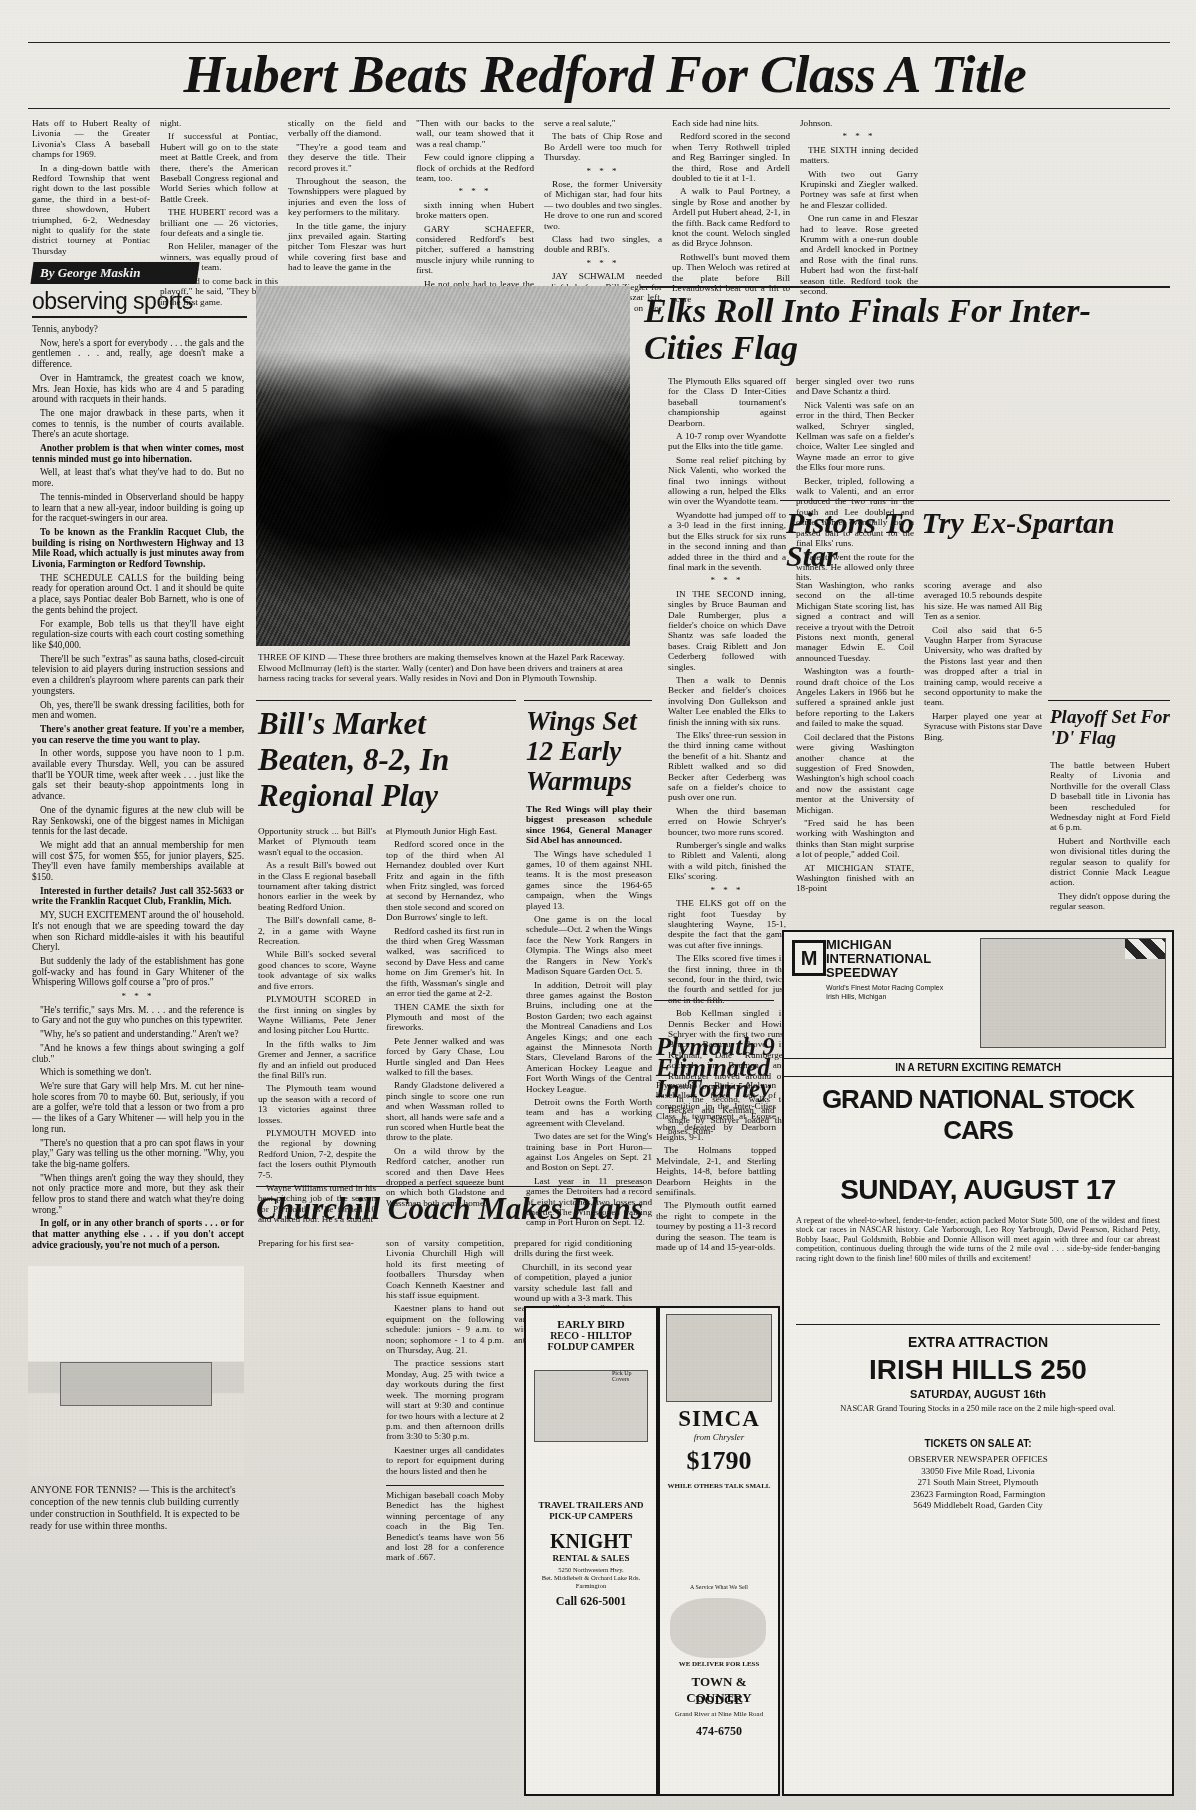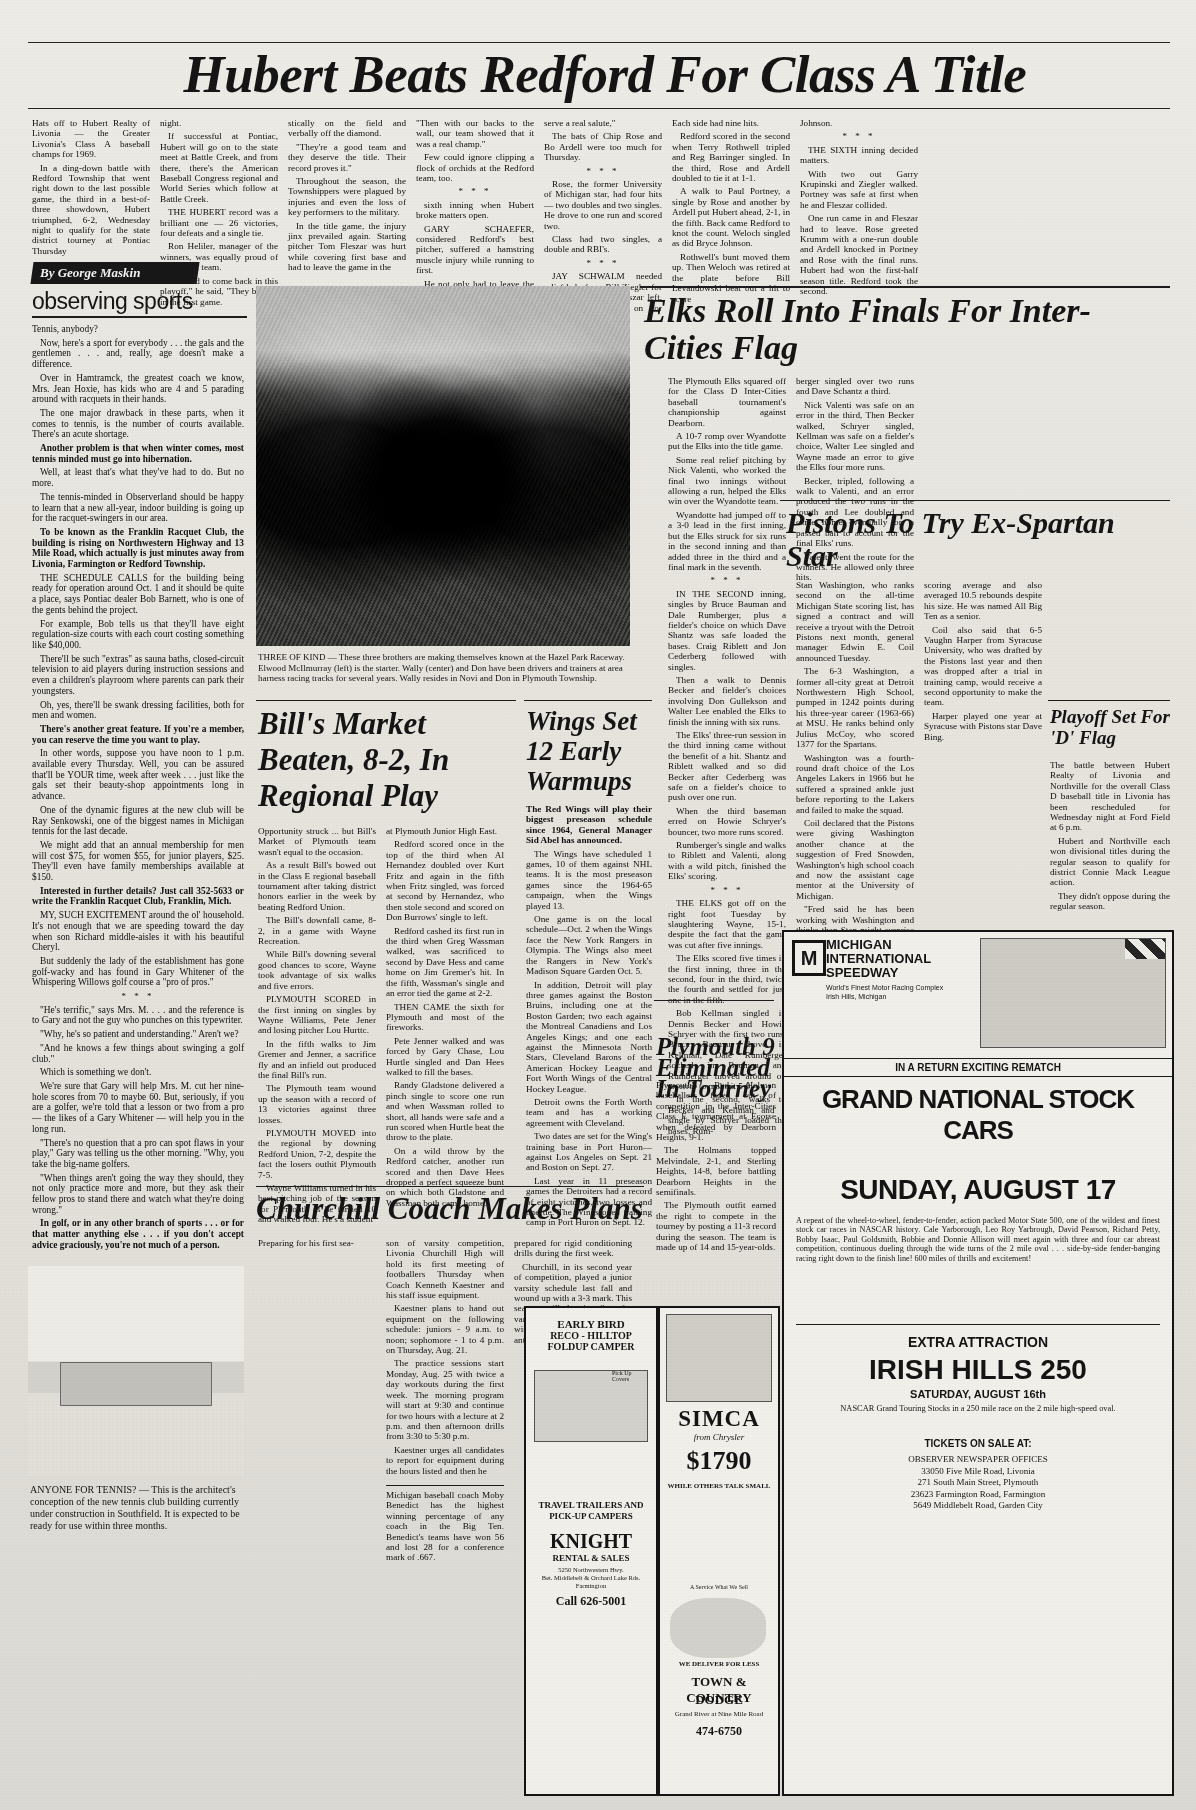--- a/index.html
+++ b/index.html
@@ -180,21 +180,20 @@
     <p class="noind">berger singled over two runs and Dave Schantz a third.</p>
     <p>Nick Valenti was safe on an error in the third, Then Becker walked, Schryer singled, Kellman was safe on a fielder's choice, Walter Lee singled and Wayne made an error to give the Elks four more runs.</p>
     <p>Becker, tripled, following a walk to Valenti, and an error produced the two runs in the fourth and Lee doubled and came home eventually on a passed ball to account for the final Elks' runs.</p>
     <p>Valenti went the route for the winners. He allowed only three hits.</p>
   </div>
 
   <div class="hline" style="left:780px;top:500px;width:390px;background:#222"></div>
   <div style="position:absolute;left:786px;top:506px;width:384px;font-style:italic;font-weight:700;font-size:30px;line-height:33px;">Pistons To Try Ex-Spartan Star</div>
   <div class="col" style="left:796px;top:580px;width:118px">
     <p class="noind">Stan Washington, who ranks second on the all-time Michigan State scoring list, has signed a contract and will receive a tryout with the Detroit Pistons next month, general manager Edwin E. Coil announced Tuesday.</p>
-    <p>The 6-3 Washington, a former all-city great at Detroit Northwestern High School, pumped in 1242 points during his three-year career (1963-66) at MSU. He ranks behind only Julius McCoy, who scored 1377 for the Spartans.</p>
     <p>Washington was a fourth-round draft choice of the Los Angeles Lakers in 1966 but he suffered a sprained ankle just before reporting to the Lakers and failed to make the squad.</p>
     <p>Coil declared that the Pistons were giving Washington another chance at the suggestion of Fred Snowden, Washington's high school coach and now the assistant cage mentor at the University of Michigan.</p>
     <p>"Fred said he has been working with Washington and thinks than Stan might surprise a lot of people," added Coil.</p>
     <p>AT MICHIGAN STATE, Washington finished with an 18-point</p>
   </div>
   <div class="col" style="left:924px;top:580px;width:118px">
     <p class="noind">scoring average and also averaged 10.5 rebounds despite his size. He was named All Big Ten as a senior.</p>
     <p>Coil also said that 6-5 Vaughn Harper from Syracuse University, who was drafted by the Pistons last year and then was dropped after a trial in training camp, would receive a second opportunity to make the team.</p>
     <p>Harper played one year at Syracuse with Pistons star Dave Bing.</p>
   </div>
@@ -206,21 +205,21 @@
     <p>Hubert and Northville each won divisional titles during the regular season to qualify for district Connie Mack League action.</p>
     <p>They didn't oppose during the regular season.</p>
   </div>
 
   <div class="hline" style="left:256px;top:700px;width:260px;background:#222"></div>
   <div style="position:absolute;left:258px;top:706px;width:258px;font-style:italic;font-weight:700;font-size:31px;line-height:36px;">Bill's Market Beaten, 8-2, In Regional Play</div>
   <div class="col" style="left:258px;top:826px;width:118px">
     <p class="noind">Opportunity struck ... but Bill's Market of Plymouth team wasn't equal to the occasion.</p>
     <p>As a result Bill's bowed out in the Class E regional baseball tournament after taking district honors earlier in the week by beating Redford Union.</p>
     <p>The Bill's downfall came, 8-2, in a game with Wayne Recreation.</p>
-    <p>While Bill's downing several good chances to score, Wayne took advantage of six walks and five errors.</p>
+    <p>While Bill's socked several good chances to score, Wayne took advantage of six walks and five errors.</p>
     <p>PLYMOUTH SCORED in the first inning on singles by Wayne Williams, Pete Jener and losing pitcher Lou Hurttc.</p>
     <p>In the fifth walks to Jim Gremer and Jenner, a sacrifice fly and an infield out produced the final Bill's run.</p>
     <p>The Plymouth team wound up the season with a record of 13 victories against three losses.</p>
     <p>PLYMOUTH MOVED into the regional by downing Redford Union, 7-2, despite the fact the losers outhit Plymouth 7-5.</p>
     <p>Wayne Williams turned in his best pitching job of the season for Plymouth as he fanned 10 and walked four. He's a student</p>
   </div>
   <div class="col" style="left:386px;top:826px;width:118px">
     <p class="noind">at Plymouth Junior High East.</p>
     <p>Redford scored once in the top of the third when Al Hernandez doubled over Kurt Fritz and again in the fifth when Fritz singled, was forced at second by Hernandez, who then stole second and scored on Don Burrows' single to left.</p>
     <p>Redford cashed its first run in the third when Greg Wassman walked, was sacrificed to second by Dave Hess and came home on Jim Gremer's hit. In the fifth, Wassman's single and an error tied the game at 2-2.</p>

